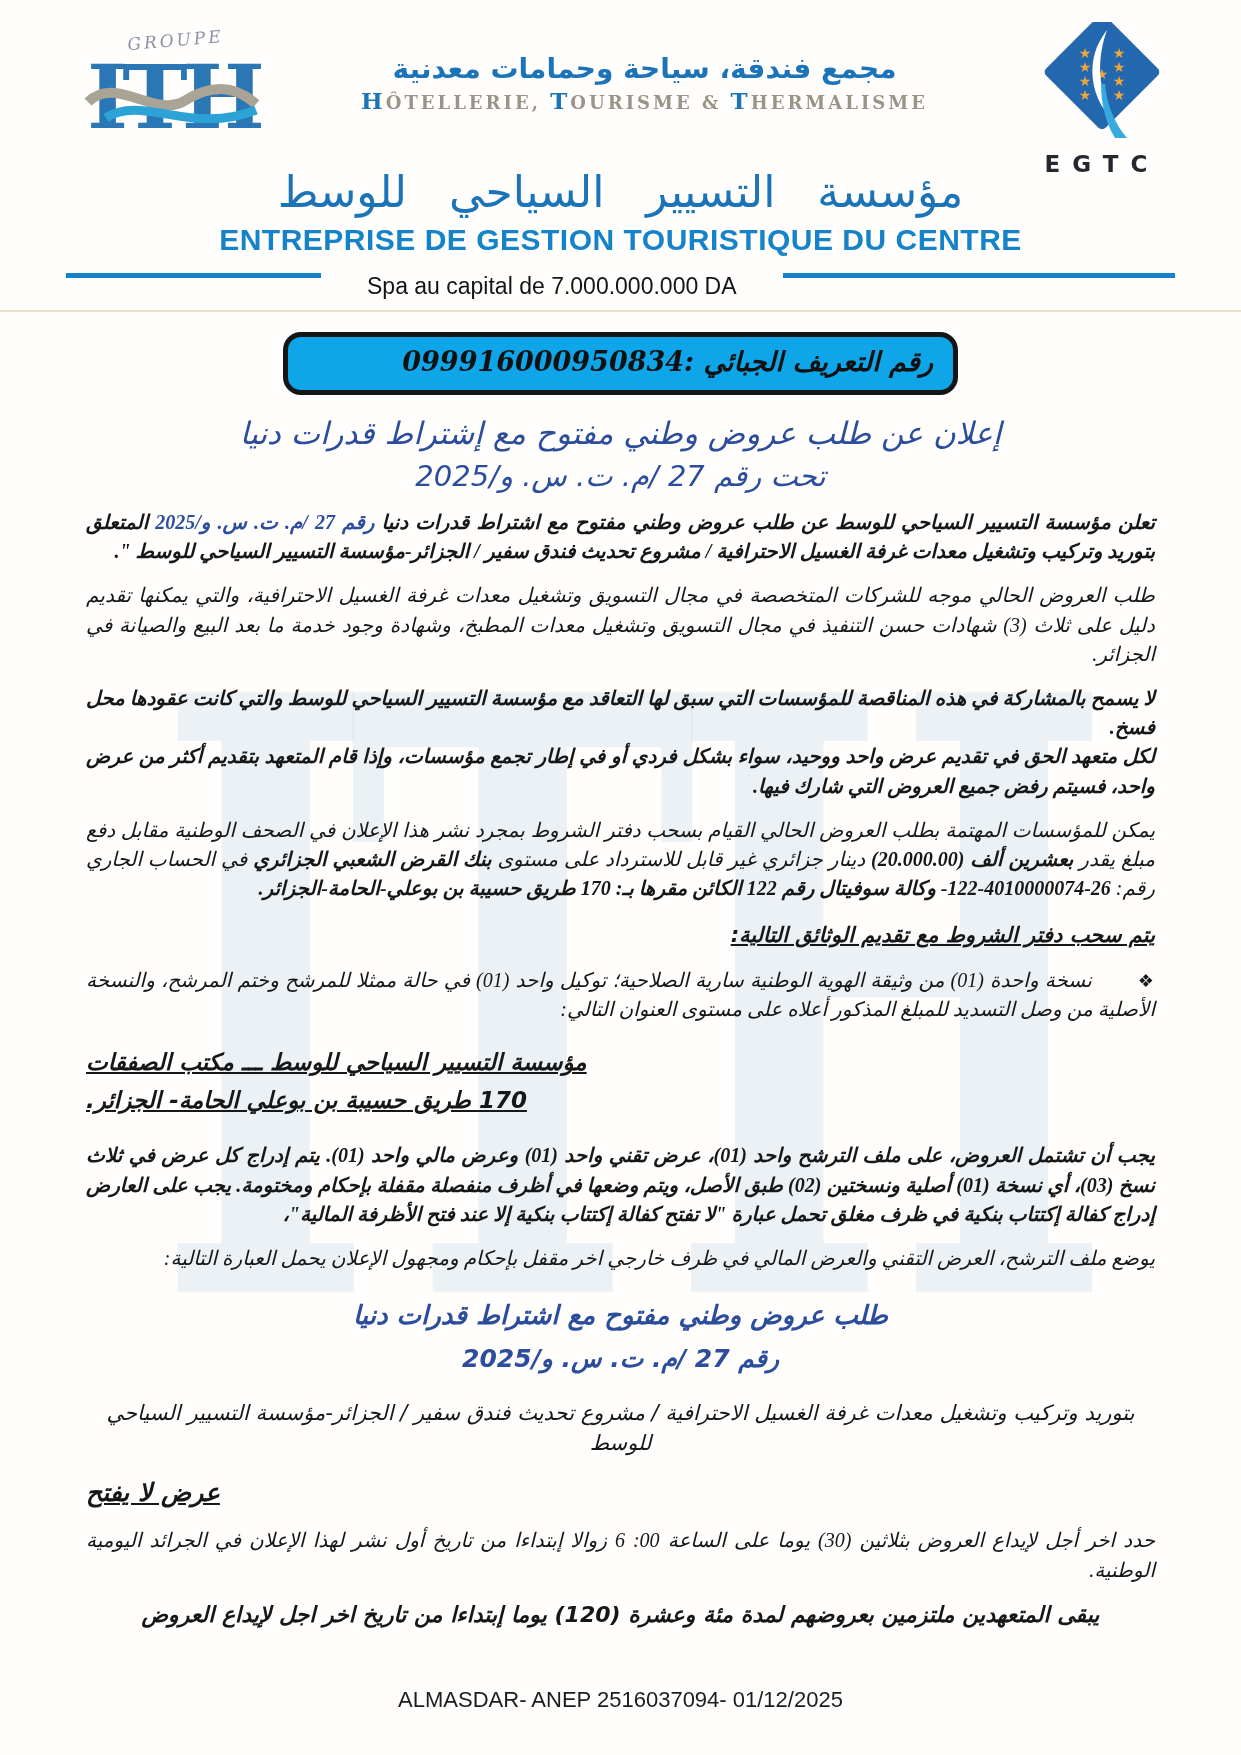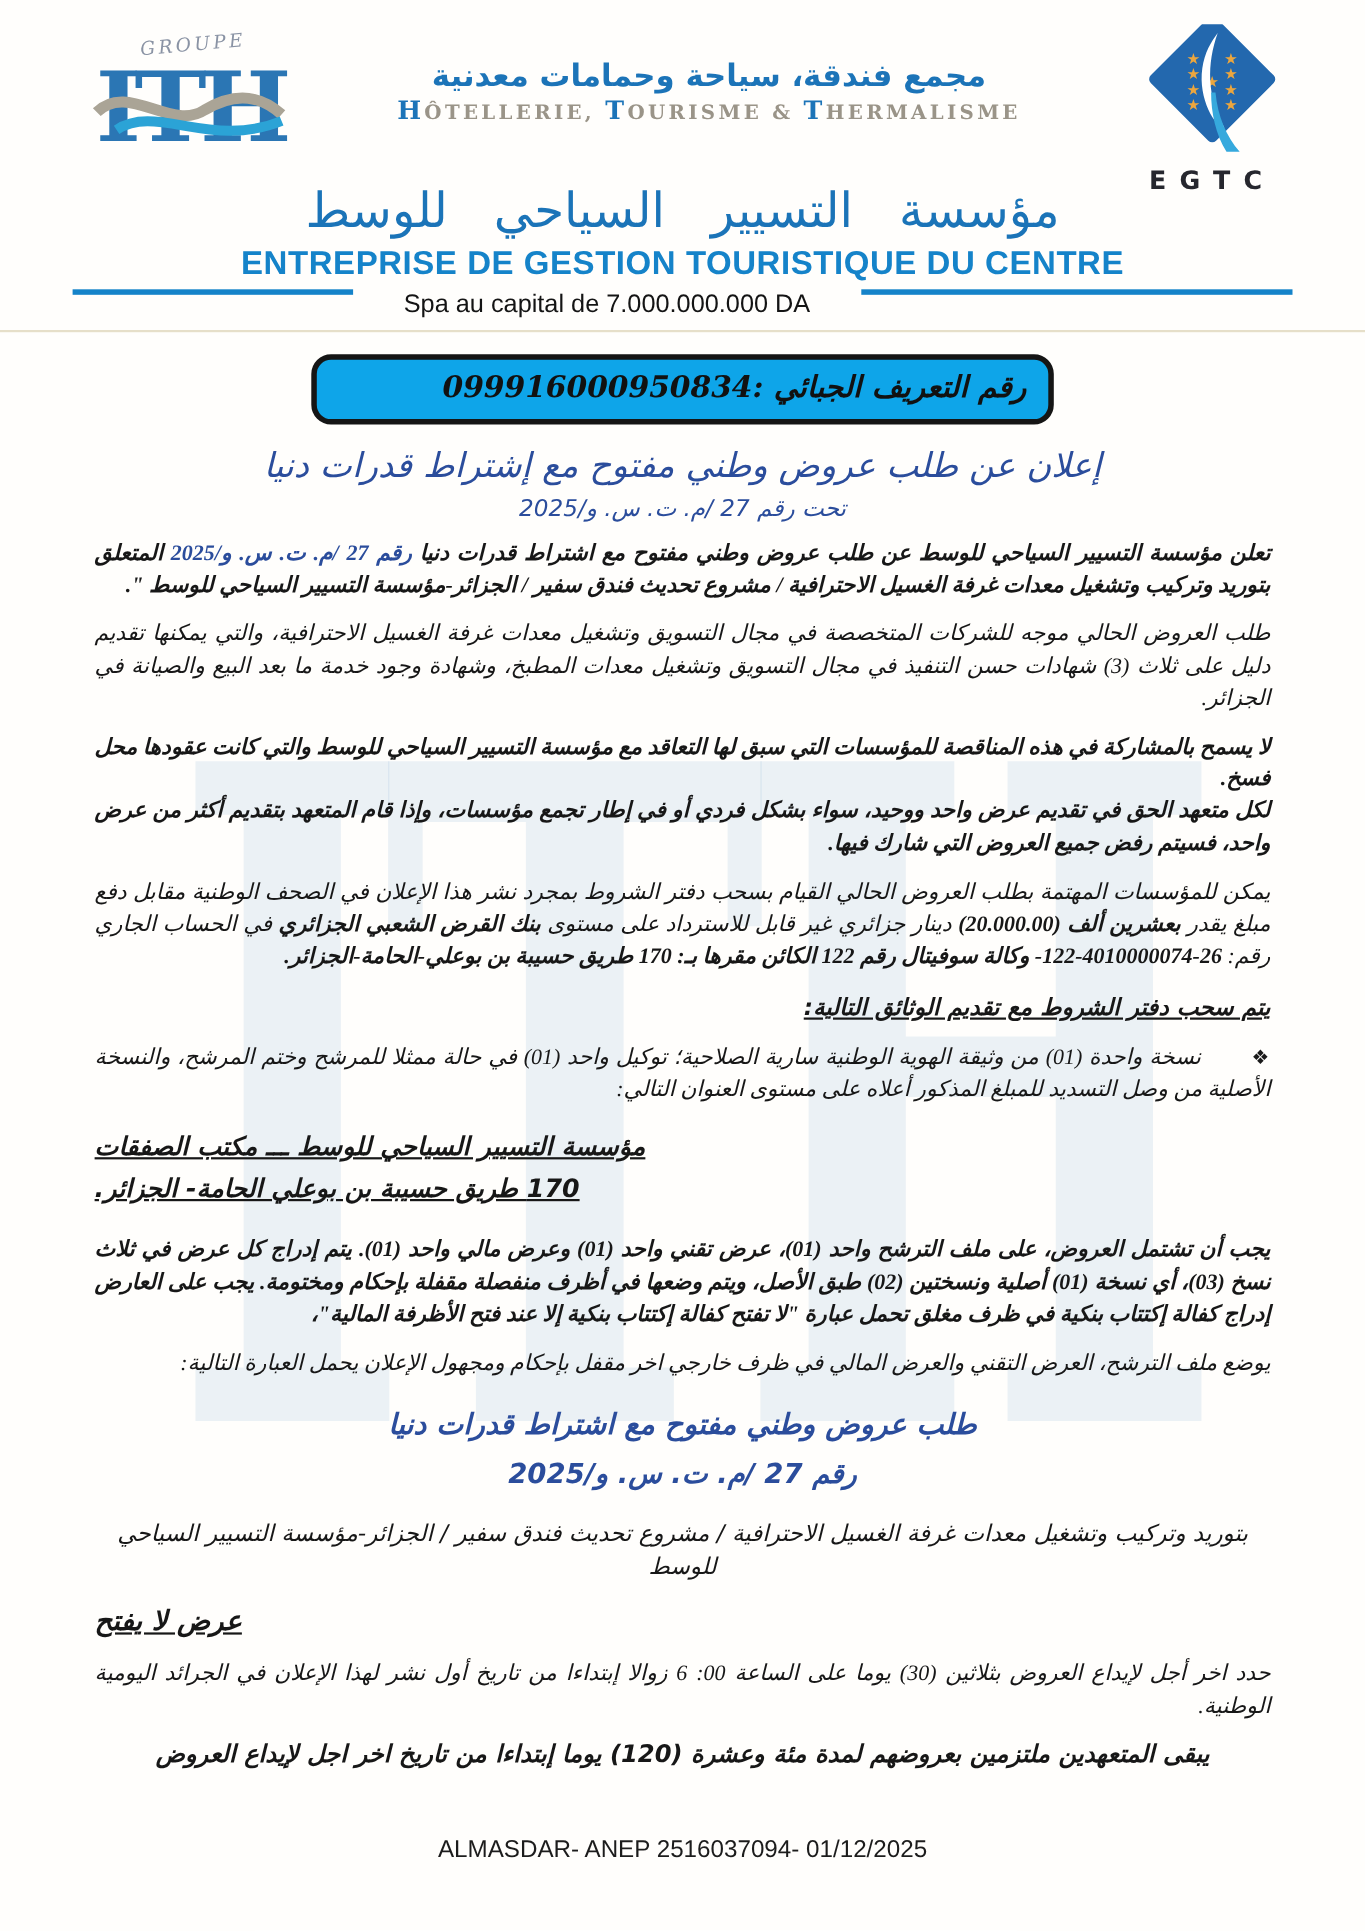--- a/index.html
+++ b/index.html
@@ -37,21 +37,21 @@
   }
   .french-tagline .cap { color: #1c74b8; font-size: 23px; }
   .org-ar {
     text-align: center; color: #1b74b8; font-size: 44px;
     direction: rtl; word-spacing: 28px; margin-top: -14px; white-space: nowrap;
   }
   .org-fr {
     text-align: center; color: #1583c9; font-size: 30px; font-weight: bold;
     font-family: "Liberation Sans", sans-serif; letter-spacing: 0.5px; margin-top: 6px;
   }
-  .capital-row { display: flex; align-items: center; margin: 0 66px 0 66px; }
+  .capital-row { display: flex; align-items: center; margin: 10px 66px 0 66px; }
   .blue-rule-left  { width: 255px; height: 5px; background: #1583c9; align-self: flex-start; margin-top: 6px;}
   .blue-rule-right { flex: 1; height: 5px; background: #1583c9; align-self: flex-start; margin-top: 6px;}
   .capital-text {
     padding: 6px 46px 0 46px; font-size: 23px; color: #141414;
     font-family: "Liberation Sans", sans-serif;
   }
   .beige-rule { height: 2px; background: #e6dfc9; margin: 10px 0 0 0; }
 
   
   .tax-box {
@@ -61,21 +61,21 @@
     background: #0ea5e9;
   }
   .tax-text {
     direction: rtl; font-size: 27px; font-weight: bold; font-style: italic;
     font-family: "DejaVu Serif", "DejaVu Sans", sans-serif; color: #111;
   }
 
   
   .main-title { text-align: center; direction: rtl; color: #2b4d9c; font-weight: normal; font-style: italic; }
   .main-title-1 { font-size: 31px; margin-top: 20px; }
-  .main-title-2 { font-size: 21px; margin-top: 8px; }
+  .main-title-2 { font-size: 29px; margin-top: 8px; }
 
   
   .bodytxt {
     margin: 0 86px; direction: rtl; text-align: justify;
     color: #171717; font-style: italic; font-size: 20px; line-height: 1.46;
   }
   .par { margin-top: 15px; font-family: Liberation Serif, serif; }
   .b { font-weight: bold; }
   .blue { color: #2b4d9c; font-weight: bold; }
   .heading-underline {

